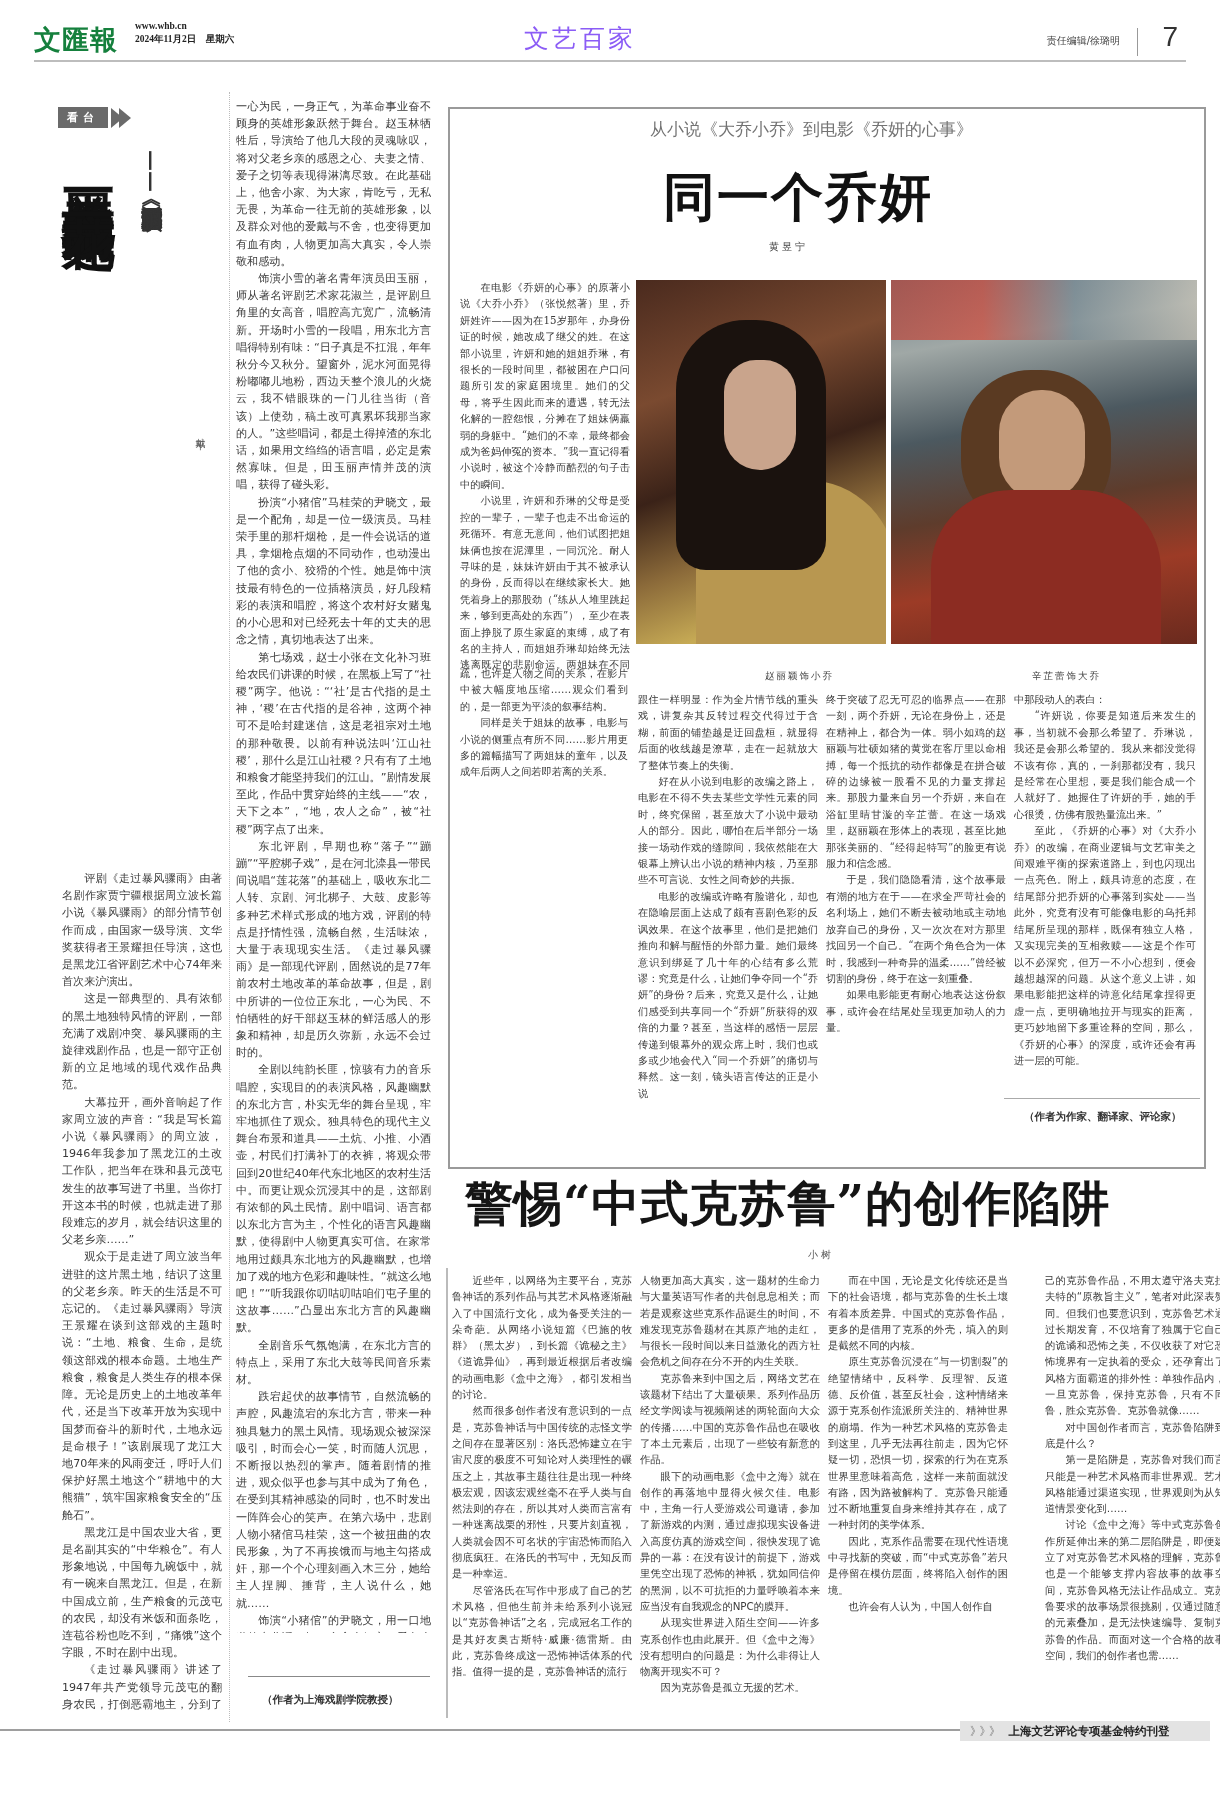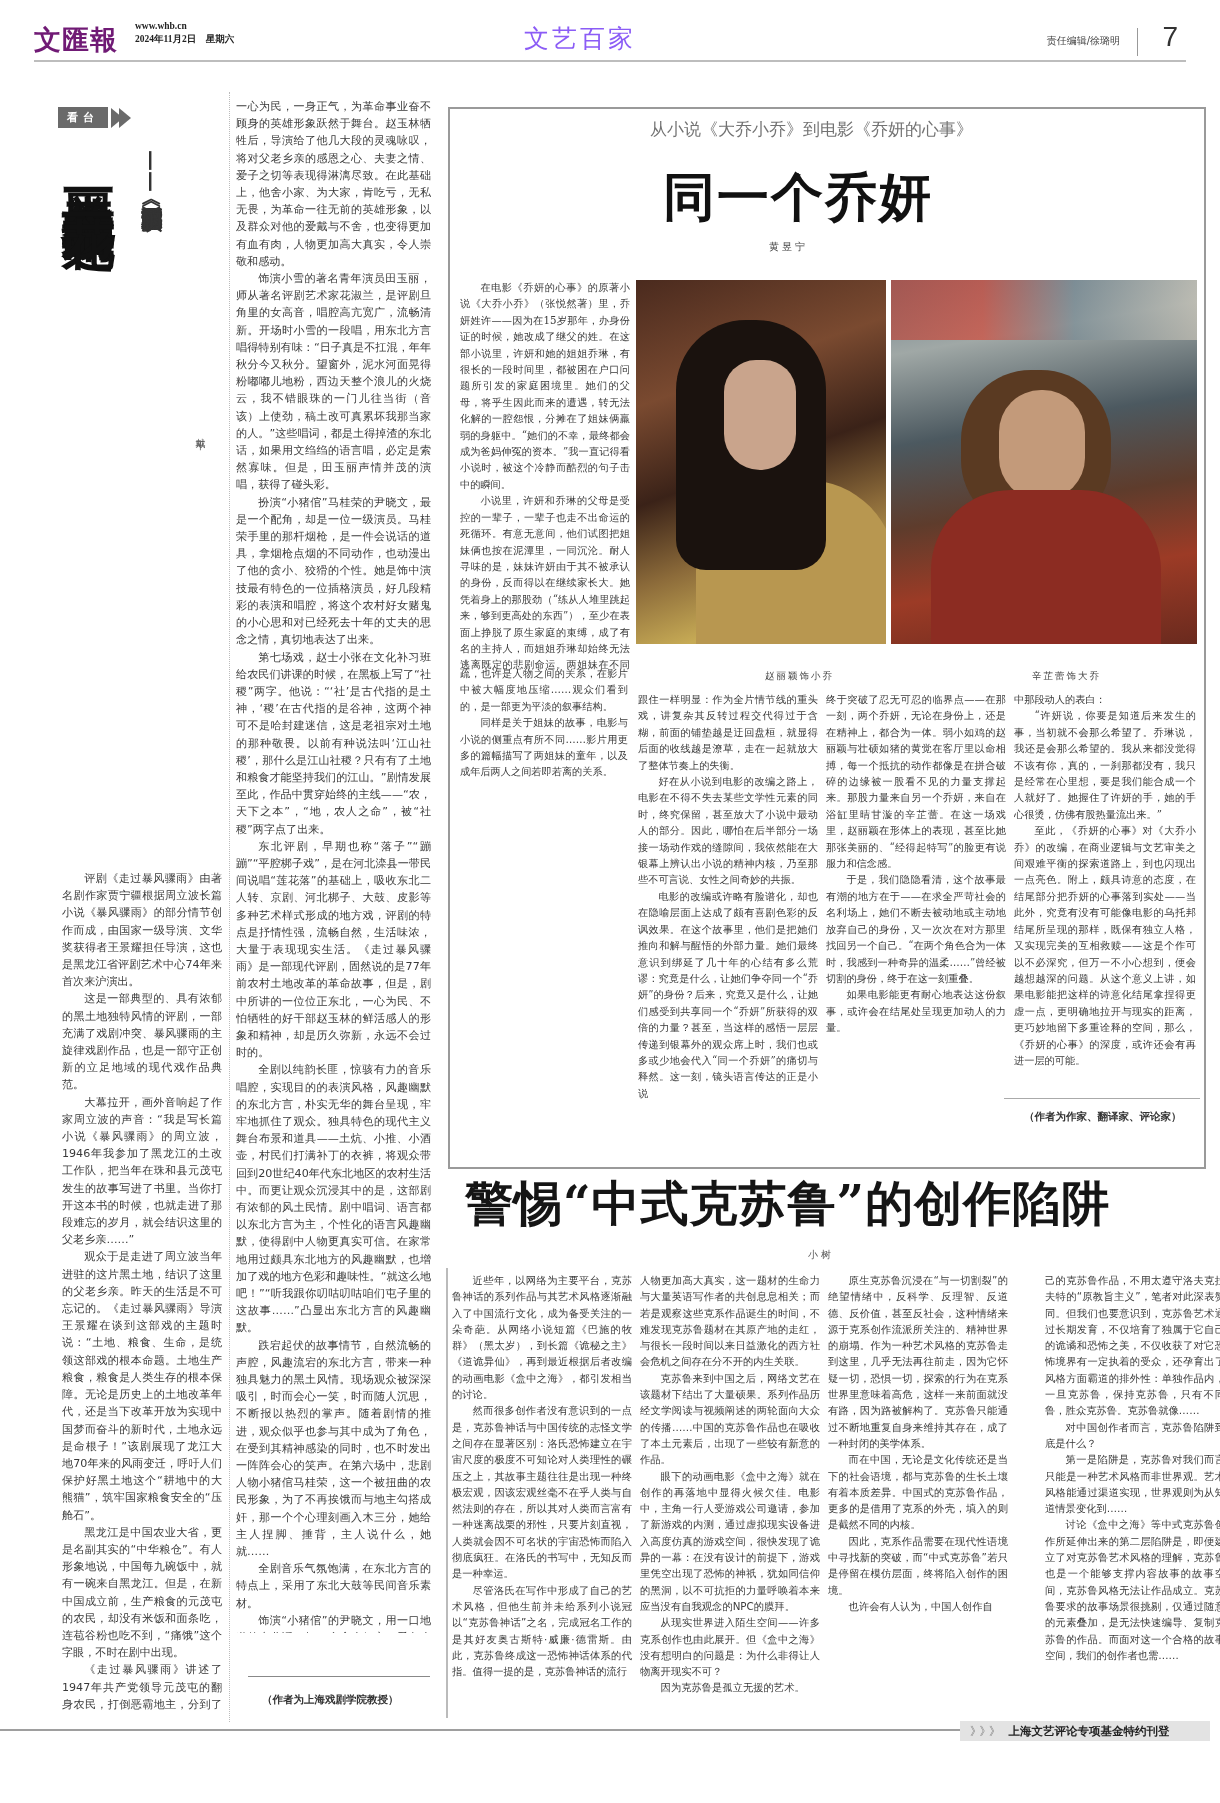--- a/index.html
+++ b/index.html
@@ -1,21 +1,21 @@
 <!DOCTYPE html>
 <html><head>
 <meta charset="utf-8">
 <style>
   * { box-sizing: border-box; margin: 0; padding: 0; }
   html, body { width: 1220px; height: 1803px; background: #ffffff; overflow: hidden; }
   body { position: relative; font-family: "DejaVu Serif", serif; color: #333; }
 
   
   .masthead { position: absolute; left: 34px; top: 0; width: 1152px; height: 62px; border-bottom: 2px solid #bdbdbd; }
-  .logo { position: absolute; left: 0; top: 22px; font-family: "DejaVu Serif", serif; font-weight: bold; font-size: 27px; color: #701a75; letter-spacing: 1px; }
+  .logo { position: absolute; left: 0; top: 22px; font-family: "DejaVu Serif", serif; font-weight: bold; font-size: 27px; color: #15803d; letter-spacing: 1px; }
   .mast-meta { position: absolute; left: 101px; top: 20px; font-size: 9.5px; line-height: 13px; color: #222; font-family: "Liberation Serif", serif; font-weight: bold; }
   .section-title { position: absolute; left: 490px; top: 22px; font-size: 25px; color: #8b5cf6; font-family: "DejaVu Sans", sans-serif; letter-spacing: 3px; }
   .editor { position: absolute; right: 66px; top: 34px; font-size: 10px; color: #444; font-family: "DejaVu Sans", sans-serif; }
   .page-divider { position: absolute; right: 48px; top: 28px; width: 1px; height: 28px; background: #999; }
   .page-num { position: absolute; right: 8px; top: 21px; font-size: 28px; color: #333; font-family: "Liberation Sans", sans-serif; }
 
   
   .kicker { position: absolute; left: 58px; top: 107px; height: 21px; display: flex; align-items: center; }
   .kicker-box { width: 50px; height: 21px; background: #6a6a6a; color: #fff; font-size: 11px; font-weight: bold; display: flex; align-items: center; justify-content: center; letter-spacing: 5px; }
   .kicker-chevron { width: 0; height: 0; border-top: 10px solid transparent; border-bottom: 10px solid transparent; border-left: 12px solid #6a6a6a; margin-left: 3px; }
@@ -112,22 +112,22 @@
 
 </div>
 
 <div class="col a1-col-mid">
   <p class="noindent">一心为民，一身正气，为革命事业奋不顾身的英雄形象跃然于舞台。赵玉林牺牲后，导演给了他几大段的灵魂咏叹，将对父老乡亲的感恩之心、夫妻之情、爱子之切等表现得淋漓尽致。在此基础上，他舍小家、为大家，肯吃亏，无私无畏，为革命一往无前的英雄形象，以及群众对他的爱戴与不舍，也变得更加有血有肉，人物更加高大真实，令人崇敬和感动。</p>
   <p>饰演小雪的著名青年演员田玉丽，师从著名评剧艺术家花淑兰，是评剧旦角里的女高音，唱腔高亢宽广，流畅清新。开场时小雪的一段唱，用东北方言唱得特别有味：“日子真是不扛混，年年秋分今又秋分。望窗外，泥水河面晃得粉嘟嘟儿地粉，西边天整个浪儿的火烧云，我不错眼珠的一门儿往当街（音该）上使劲，稿土改可真累坏我那当家的人。”这些唱词，都是土得掉渣的东北话，如果用文绉绉的语言唱，必定是索然寡味。但是，田玉丽声情并茂的演唱，获得了碰头彩。</p>
   <p>扮演“小猪倌”马桂荣的尹晓文，最是一个配角，却是一位一级演员。马桂荣手里的那杆烟枪，是一件会说话的道具，拿烟枪点烟的不同动作，也动漫出了他的贪小、狡猾的个性。她是饰中演技最有特色的一位插格演员，好几段精彩的表演和唱腔，将这个农村好女赌鬼的小心思和对已经死去十年的丈夫的思念之情，真切地表达了出来。</p>
   <p>第七场戏，赵士小张在文化补习班给农民们讲课的时候，在黑板上写了“社稷”两字。他说：“‘社’是古代指的是土神，‘稷’在古代指的是谷神，这两个神可不是哈封建迷信，这是老祖宗对土地的那种敬畏。以前有种说法叫‘江山社稷’，那什么是江山社稷？只有有了土地和粮食才能坚持我们的江山。”剧情发展至此，作品中贯穿始终的主线——“农，天下之本”，“地，农人之命”，被“社稷”两字点了出来。</p>
   <p>东北评剧，早期也称“落子”“蹦蹦”“平腔梆子戏”，是在河北滦县一带民间说唱“莲花落”的基础上，吸收东北二人转、京剧、河北梆子、大鼓、皮影等多种艺术样式形成的地方戏，评剧的特点是抒情性强，流畅自然，生活味浓，大量于表现现实生活。《走过暴风骤雨》是一部现代评剧，固然说的是77年前农村土地改革的革命故事，但是，剧中所讲的一位位正东北，一心为民、不怕牺牲的好干部赵玉林的鲜活感人的形象和精神，却是历久弥新，永远不会过时的。</p>
   <p>全剧以纯韵长匪，惊骇有力的音乐唱腔，实现目的的表演风格，风趣幽默的东北方言，朴实无华的舞台呈现，牢牢地抓住了观众。独具特色的现代主义舞台布景和道具——土炕、小推、小酒壶，村民们打满补丁的衣裤，将观众带回到20世纪40年代东北地区的农村生活中。而更让观众沉浸其中的是，这部剧有浓郁的风土民情。剧中唱词、语言都以东北方言为主，个性化的语言风趣幽默，使得剧中人物更真实可信。在家常地用过颇具东北地方的风趣幽默，也增加了戏的地方色彩和趣味性。“就这么地吧！”“听我跟你叨咕叨咕咱们屯子里的这故事……”凸显出东北方言的风趣幽默。</p>
+  <p>全剧音乐气氛饱满，在东北方言的特点上，采用了东北大鼓等民间音乐素材。</p>
   <p>跌宕起伏的故事情节，自然流畅的声腔，风趣流宕的东北方言，带来一种独具魅力的黑土风情。现场观众被深深吸引，时而会心一笑，时而随人沉思，不断报以热烈的掌声。随着剧情的推进，观众似乎也参与其中成为了角色，在受到其精神感染的同时，也不时发出一阵阵会心的笑声。在第六场中，悲剧人物小猪倌马桂荣，这一个被扭曲的农民形象，为了不再挨饿而与地主勾搭成奸，那一个个心理刻画入木三分，她给主人捏脚、捶背，主人说什么，她就……</p>
-  <p>全剧音乐气氛饱满，在东北方言的特点上，采用了东北大鼓等民间音乐素材。</p>
   <p>饰演“小猪倌”的尹晓文，用一口地道的东北话，把一个贪小便宜、爱占小利、胆小怕事的农村女人刻画得入木三分。</p>
 
 </div>
 <div class="a1-sig-rule"></div>
 <div class="a1-sig">（作者为上海戏剧学院教授）</div>
 
 <div class="a2-box"></div>
 <div class="a2-kicker">从小说《大乔小乔》到电影《乔妍的心事》</div>
 <h1 class="a2-headline">同一个乔妍</h1>
 <div class="a2-author">黄昱宁</div>
@@ -184,22 +184,22 @@
   <p>尽管洛氏在写作中形成了自己的艺术风格，但他生前并未给系列小说冠以“克苏鲁神话”之名，完成冠名工作的是其好友奥古斯特·威廉·德雷斯。由此，克苏鲁终成这一恐怖神话体系的代指。值得一提的是，克苏鲁神话的流行</p>
 </div>
 <div class="col a3-col a3-c2">
   <p class="noindent">人物更加高大真实，这一题材的生命力与大量英语写作者的共创息息相关；而若是观察这些克系作品诞生的时间，不难发现克苏鲁题材在其原产地的走红，与很长一段时间以来日益激化的西方社会危机之间存在分不开的内生关联。</p>
   <p>克苏鲁来到中国之后，网络文艺在该题材下结出了大量硕果。系列作品历经文学阅读与视频阐述的两轮面向大众的传播……中国的克苏鲁作品也在吸收了本土元素后，出现了一些较有新意的作品。</p>
   <p>眼下的动画电影《盒中之海》就在创作的再落地中显得火候欠佳。电影中，主角一行人受游戏公司邀请，参加了新游戏的内测，通过虚拟现实设备进入高度仿真的游戏空间，很快发现了诡异的一幕：在没有设计的前提下，游戏里凭空出现了恐怖的神祇，犹如同信仰的黑洞，以不可抗拒的力量呼唤着本来应当没有自我观念的NPC的膜拜。</p>
   <p>从现实世界进入陌生空间——许多克系创作也由此展开。但《盒中之海》没有想明白的问题是：为什么非得让人物离开现实不可？</p>
   <p>因为克苏鲁是孤立无援的艺术。</p>
 </div>
 <div class="col a3-col a3-c3">
+  <p>而在中国，无论是文化传统还是当下的社会语境，都与克苏鲁的生长土壤有着本质差异。中国式的克苏鲁作品，更多的是借用了克系的外壳，填入的则是截然不同的内核。</p>
   <p>原生克苏鲁沉浸在“与一切割裂”的绝望情绪中，反科学、反理智、反道德、反价值，甚至反社会，这种情绪来源于克系创作流派所关注的、精神世界的崩塌。作为一种艺术风格的克苏鲁走到这里，几乎无法再往前走，因为它怀疑一切，恐惧一切，探索的行为在克系世界里意味着高危，这样一来前面就没有路，因为路被解构了。克苏鲁只能通过不断地重复自身来维持其存在，成了一种封闭的美学体系。</p>
-  <p>而在中国，无论是文化传统还是当下的社会语境，都与克苏鲁的生长土壤有着本质差异。中国式的克苏鲁作品，更多的是借用了克系的外壳，填入的则是截然不同的内核。</p>
   <p>因此，克系作品需要在现代性语境中寻找新的突破，而“中式克苏鲁”若只是停留在模仿层面，终将陷入创作的困境。</p>
   <p>也许会有人认为，中国人创作自</p>
 </div>
 <div class="col a3-col a3-c4">
   <p class="noindent">己的克苏鲁作品，不用太遵守洛夫克拉夫特的“原教旨主义”，笔者对此深表赞同。但我们也要意识到，克苏鲁艺术通过长期发育，不仅培育了独属于它自己的诡谲和恐怖之美，不仅收获了对它恐怖境界有一定执着的受众，还孕育出了风格方面霸道的排外性：单独作品内，一旦克苏鲁，保持克苏鲁，只有不同鲁，胜众克苏鲁。克苏鲁就像……</p>
   <p>对中国创作者而言，克苏鲁陷阱到底是什么？</p>
   <p>第一是陷阱是，克苏鲁对我们而言只能是一种艺术风格而非世界观。艺术风格能通过渠道实现，世界观则为从知道情景变化到……</p>
   <p>讨论《盒中之海》等中式克苏鲁创作所延伸出来的第二层陷阱是，即便建立了对克苏鲁艺术风格的理解，克苏鲁也是一个能够支撑内容故事的故事空间，克苏鲁风格无法让作品成立。克苏鲁要求的故事场景很挑剔，仅通过随意的元素叠加，是无法快速编导、复制克苏鲁的作品。而面对这一个合格的故事空间，我们的创作者也需……</p>
 </div>
 

